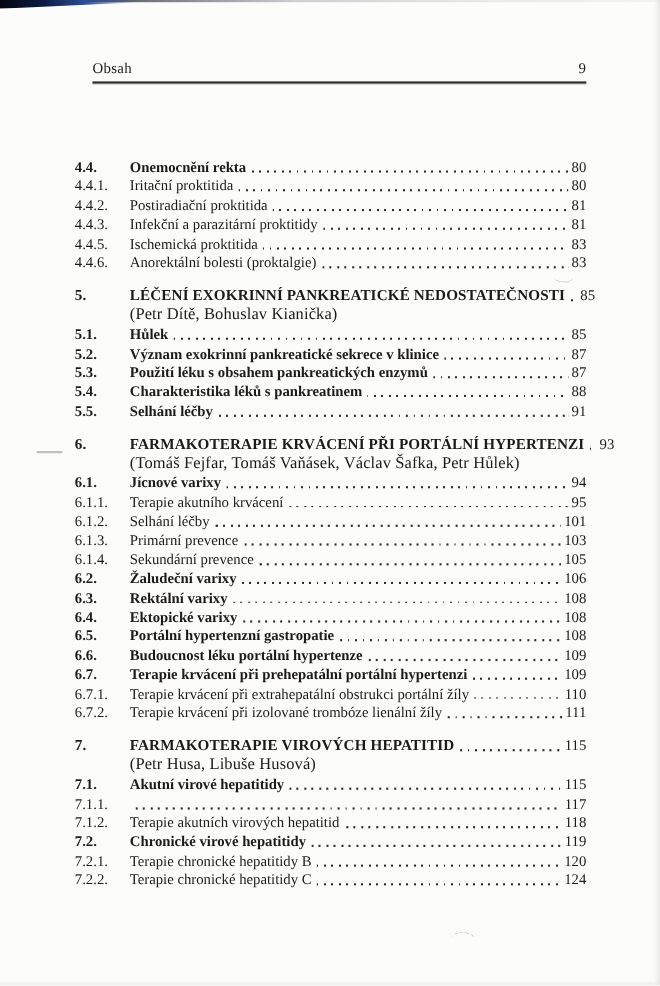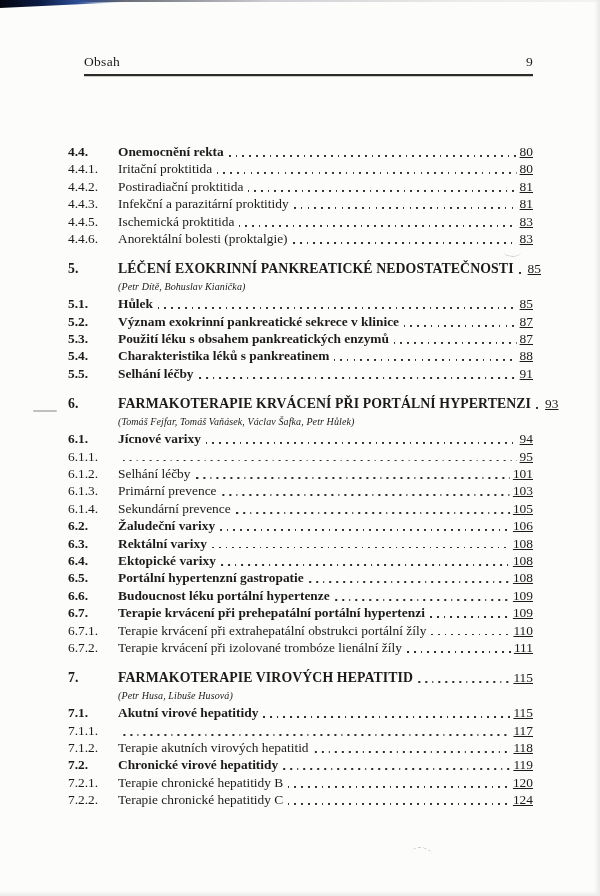--- a/index.html
+++ b/index.html
@@ -41,25 +41,25 @@
   
   .toc{position:absolute;left:68px;right:67px;top:95px;font-size:13.4px;line-height:17.4px;margin-top:48px;}
   .toc-section + .toc-section{margin-top:13px;}
   .row{display:flex;width:100%;align-items:baseline;}
   .num{flex:0 0 50px;}
   .title{white-space:nowrap;flex:0 1 auto;}
   .leader{flex:1 1 6px;min-width:6px;height:1.9px;align-self:flex-end;
     margin:0 3px 3.5px 5px;
     background-image:repeating-linear-gradient(to right,#2d2d2d 0 1.7px,transparent 1.7px 6.8px);
     background-position:right bottom;}
-  .pg{flex:0 0 auto;text-align:center;text-decoration:underline;}
+  .pg{flex:0 0 auto;text-align:center;}
   .bold .num,.bold .title{font-weight:700;}
   .chapter{font-weight:700;font-size:13.8px;letter-spacing:.1px;}
   .chapter .pg{font-weight:400;font-size:13.4px;letter-spacing:0;}
-  .authors{font-style:italic;font-size:10px;padding-left:50px;letter-spacing:.1px;}
+  .authors{font-size:15px;padding-left:50px;letter-spacing:.1px;}
 </style>
 </head>
 <body>
 
 <div class="page">
   <div class="top-line"></div>
   <div class="top-wedge"></div>
   <div class="right-edge"></div>
   <div class="bottom-edge"></div>
   <div class="artifact-dash"></div>
@@ -158,20 +158,21 @@
         </div>
         <div class="authors">(Tomáš Fejfar, Tomáš Vaňásek, Václav Šafka, Petr Hůlek)</div>
         <div class="row bold">
           <span class="num">6.1.</span>
           <span class="title">Jícnové varixy</span>
           <span class="leader"></span>
           <span class="pg">94</span>
         </div>
         <div class="row ">
           <span class="num">6.1.1.</span>
+          <span class="title">Terapie akutního krvácení</span>
           <span class="leader"></span>
           <span class="pg">95</span>
         </div>
         <div class="row ">
           <span class="num">6.1.2.</span>
           <span class="title">Selhání léčby</span>
           <span class="leader"></span>
           <span class="pg">101</span>
         </div>
         <div class="row ">

